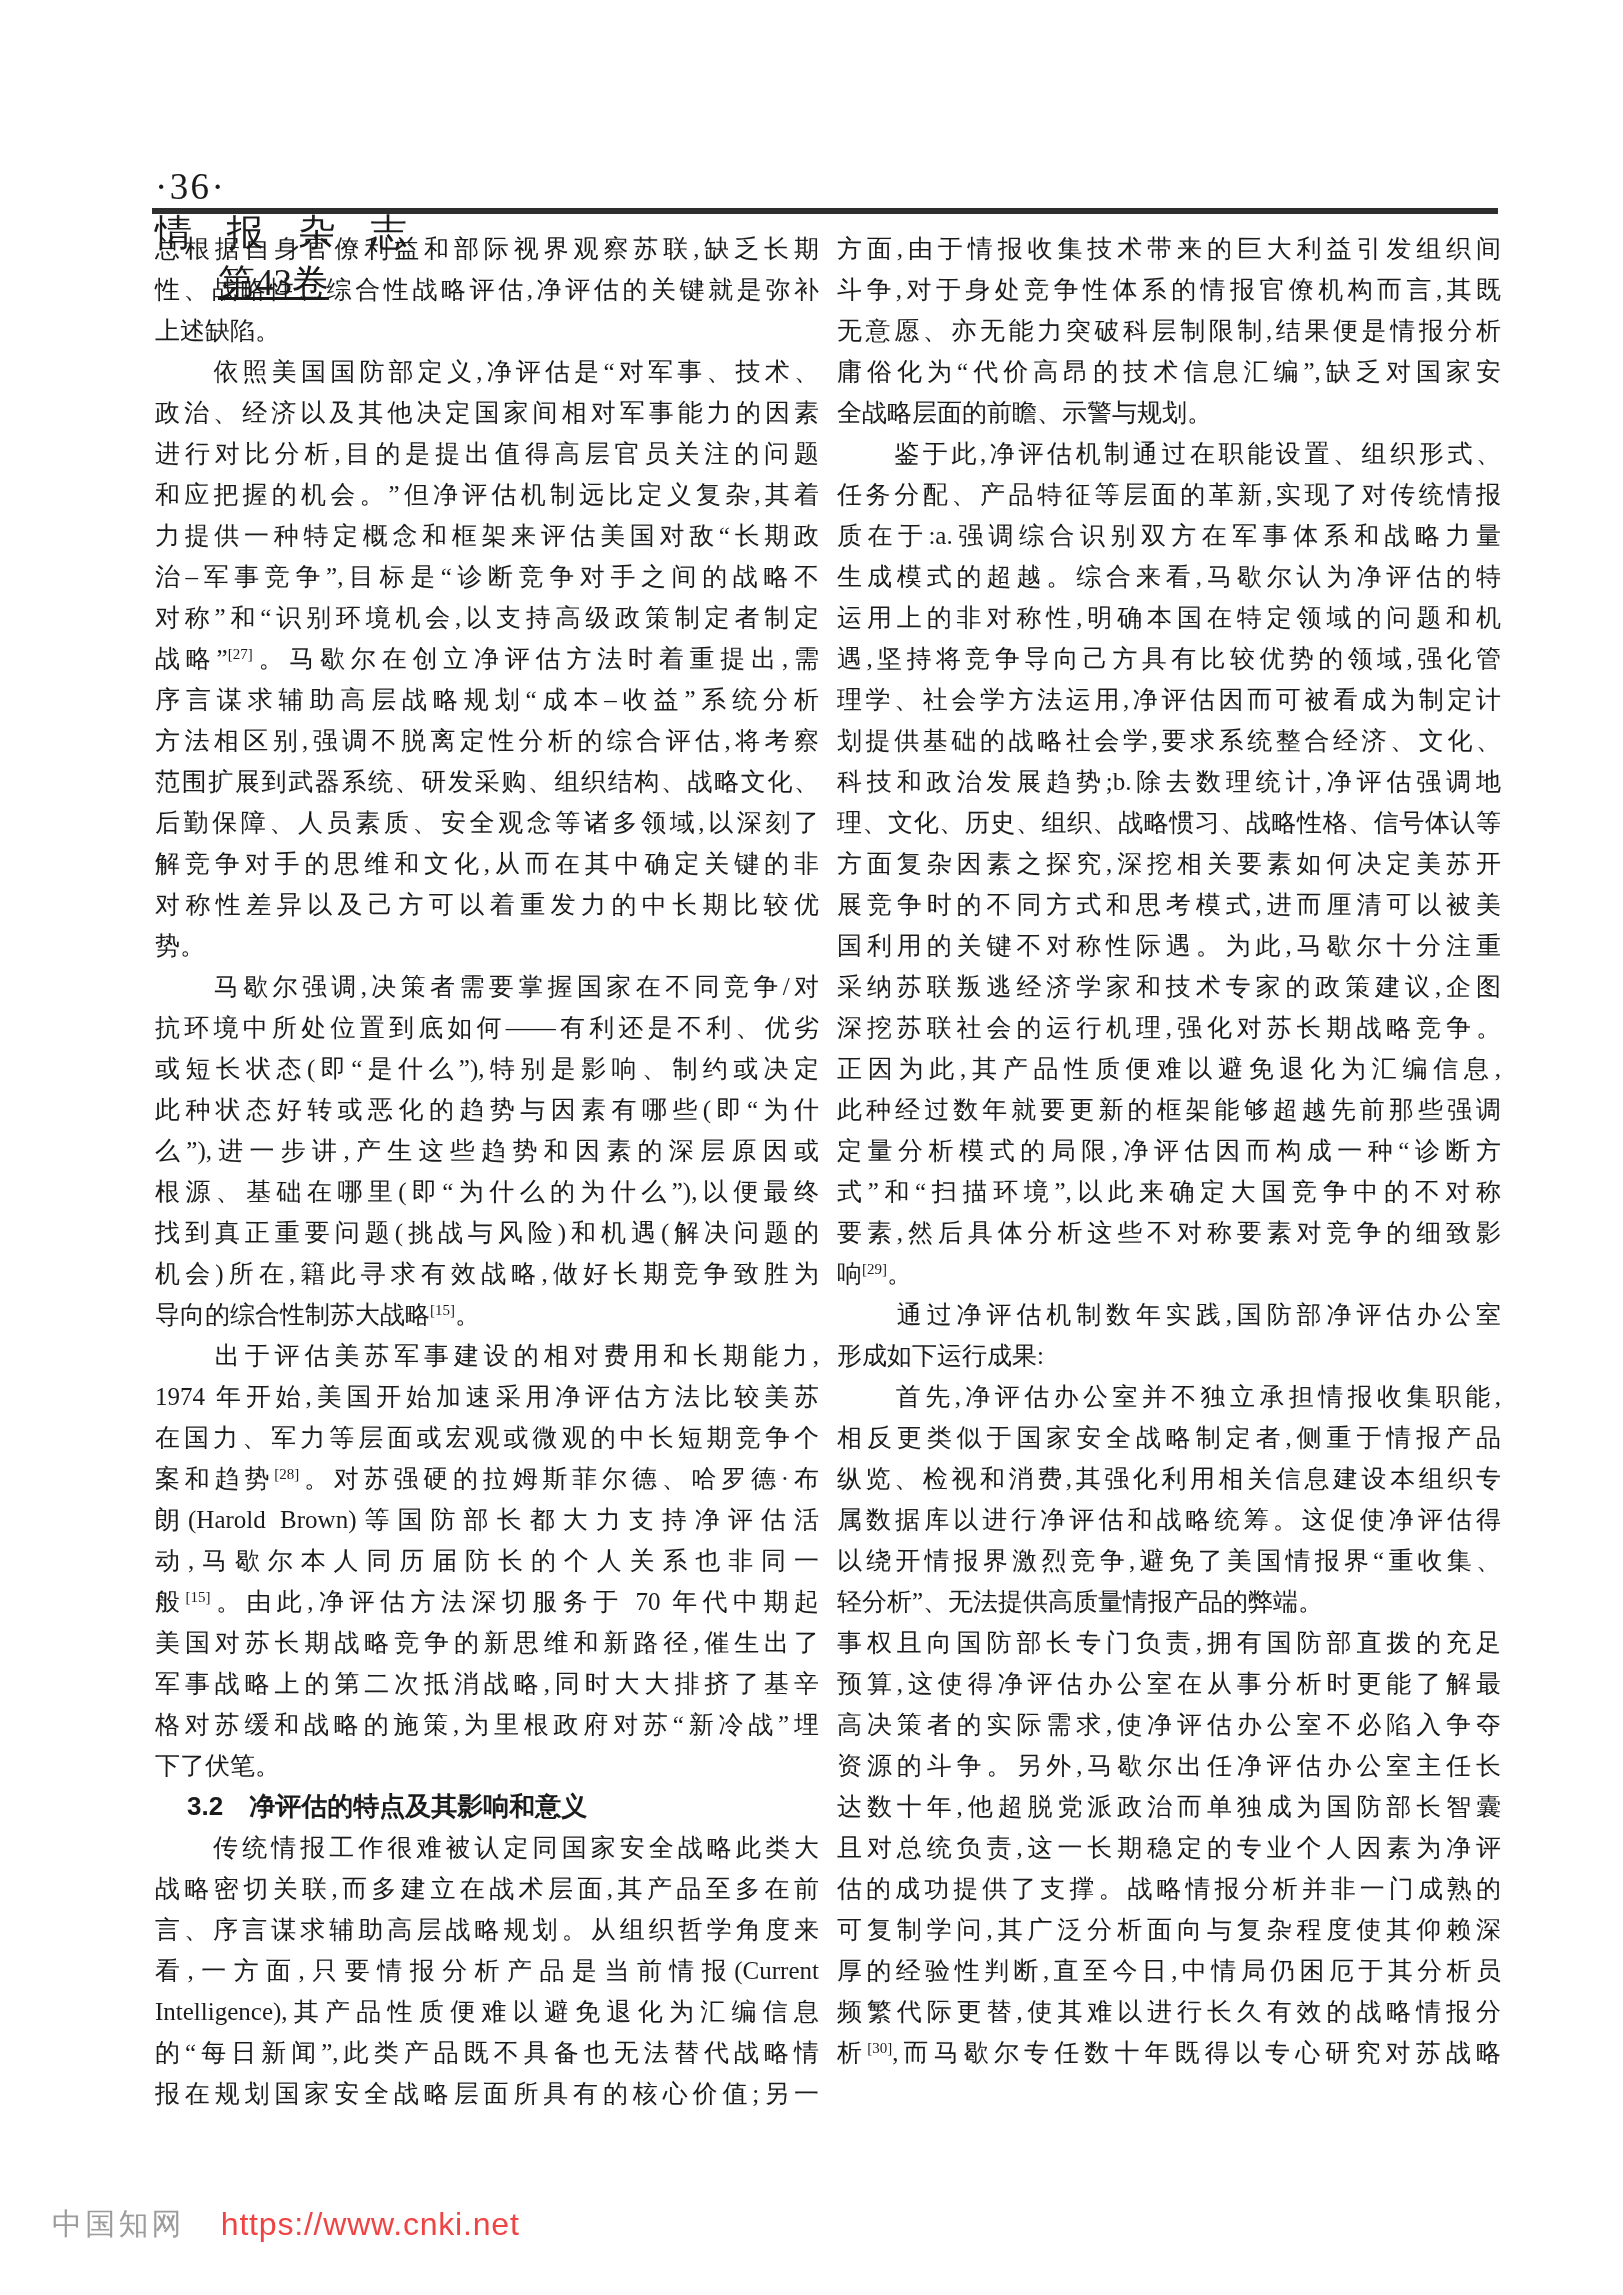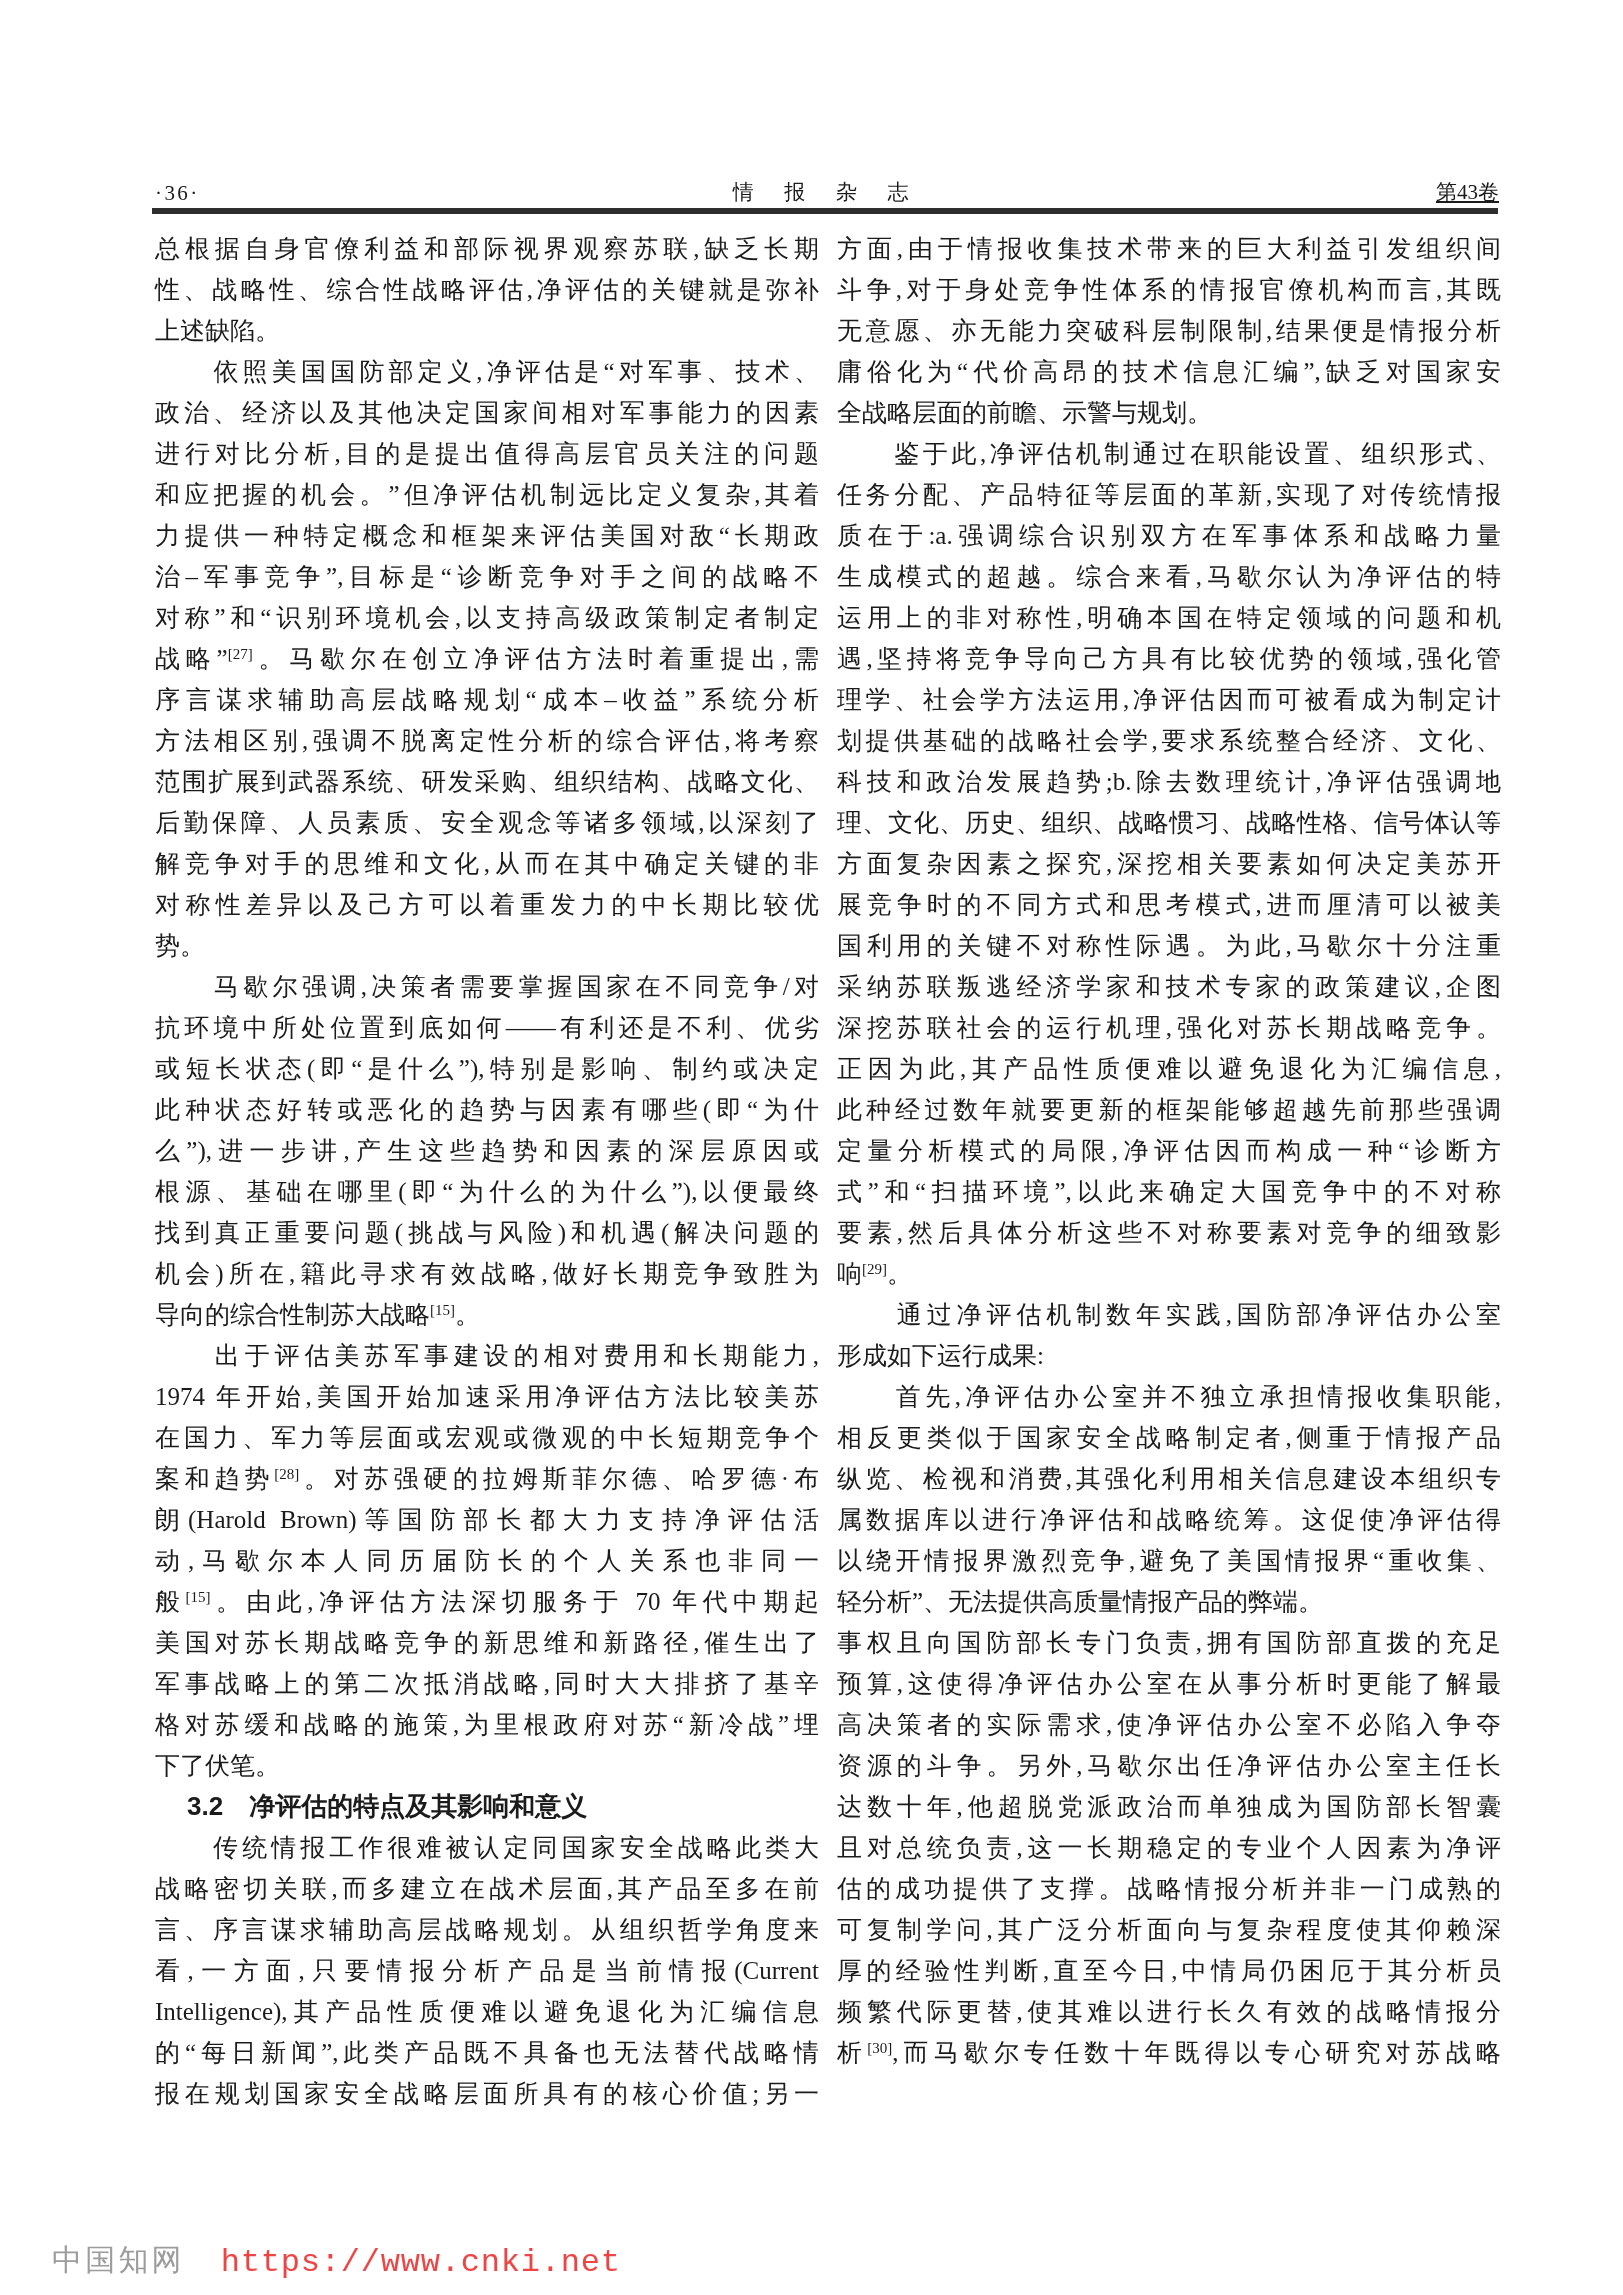--- a/index.html
+++ b/index.html
@@ -8,22 +8,23 @@
     background: #ffffff;
   }
   body {
     position: relative;
     font-family: "Liberation Serif", "DejaVu Serif", serif;
     color: #1b1b1b;
     -webkit-font-smoothing: antialiased;
   }
   .header {
     position: absolute; left: 155px; top: 165px; width: 1344px; height: 41px;
-    display: flex; align-items: flex-end;
-    font-size: 21px;
+    display: flex; align-items: flex-start;
+    font-size: 37px;
+    flex-direction: column;
   }
   .page-number { width: 174px; text-align: left; letter-spacing: 2.4px; }
   .journal-title { flex: 1; text-align: center; letter-spacing: 12.7px; }
   .volume { width: 174px; text-align: right; text-decoration: underline; }
   .header-rule {
     position: absolute; left: 152px; top: 208px; width: 1346px; height: 5.5px;
     background: #2e2e2e;
   }
   .column { position: absolute; top: 228px; width: 664px; }
   .column.left  { left: 155px; }
@@ -43,24 +44,23 @@
     padding-left: 32px;
   }
   .line sup {
     font-size: 15px;
     line-height: 0;
     vertical-align: 8px;
     letter-spacing: 0;
   }
   .footer {
     position: absolute; left: 52px; top: 2204px;
-    display: flex; align-items: flex-end;
-    font-family: Liberation Mono, monospace;
+    display: flex; align-items: center;
+    font-family: Liberation Sans, sans-serif;
     color: #9c9c9c;
-    margin-top: 36px;
   }
   .site-name { font-size: 30px; letter-spacing: 3.2px; }
   .site-url  { font-size: 32px; margin-left: 36px; letter-spacing: 0.8px; color: #ef4444; }
 </style>
 </head>
 <body>
 
 <div class="header">
   <span class="page-number">·36·</span>
   <span class="journal-title">情 报 杂 志</span>

